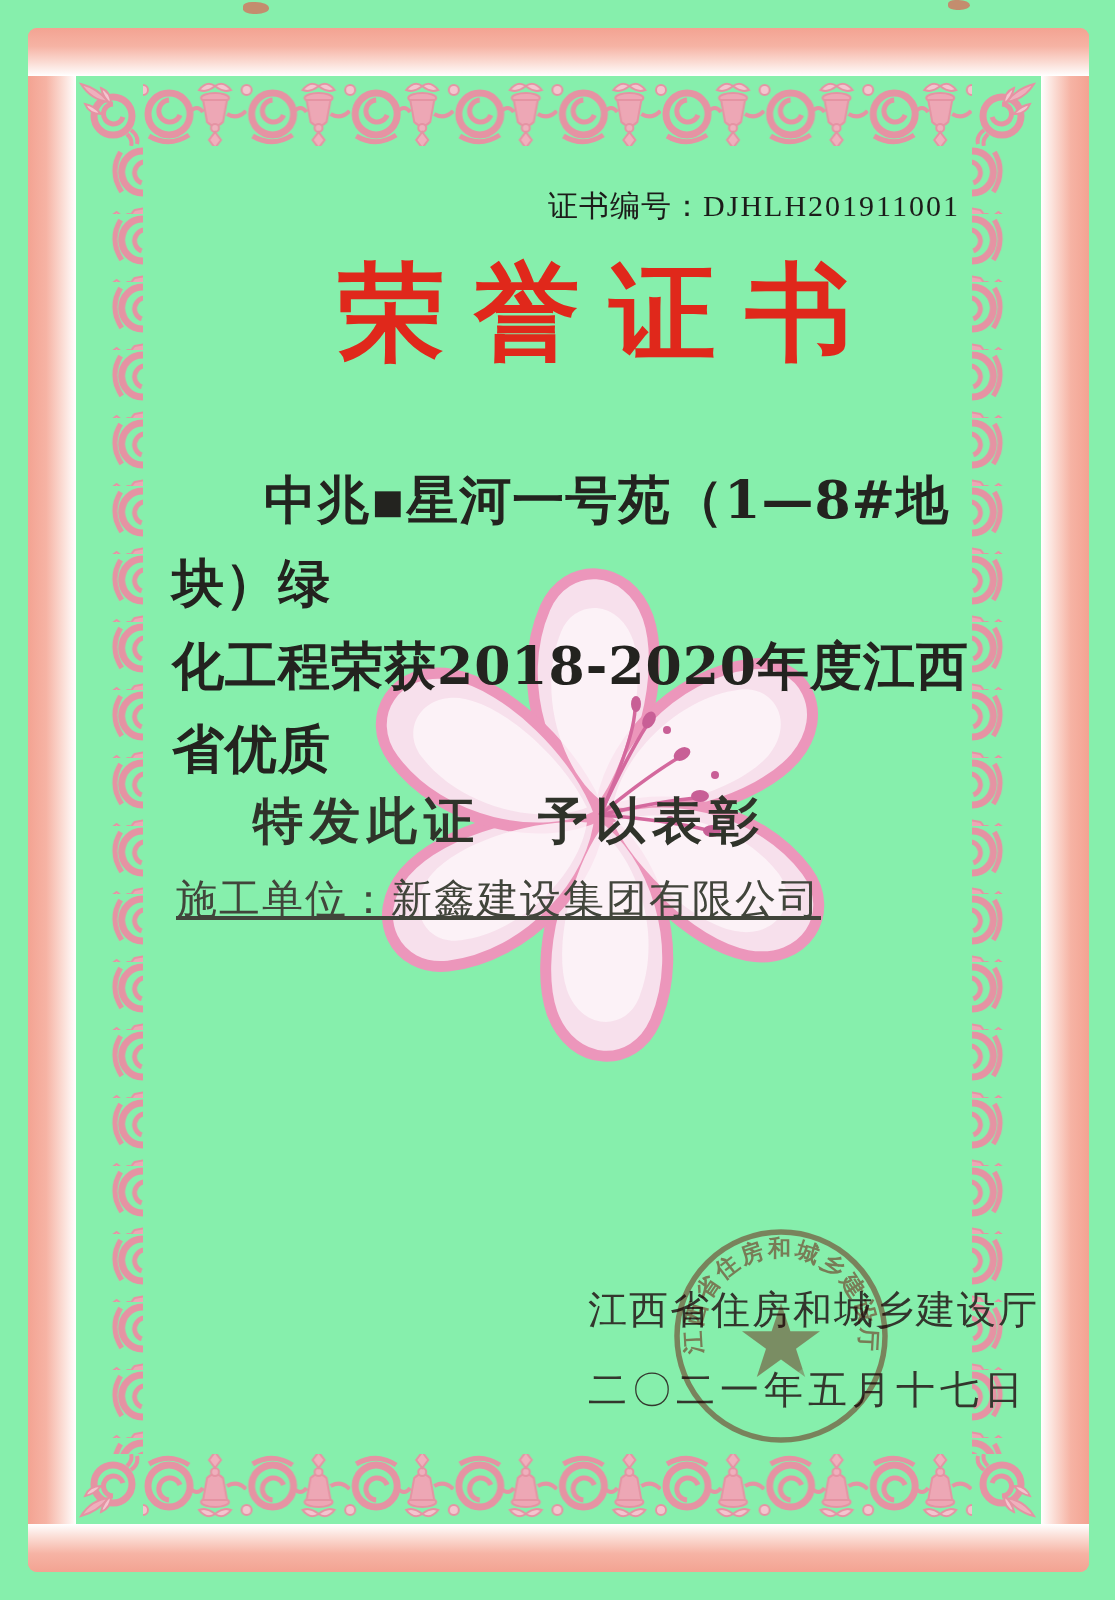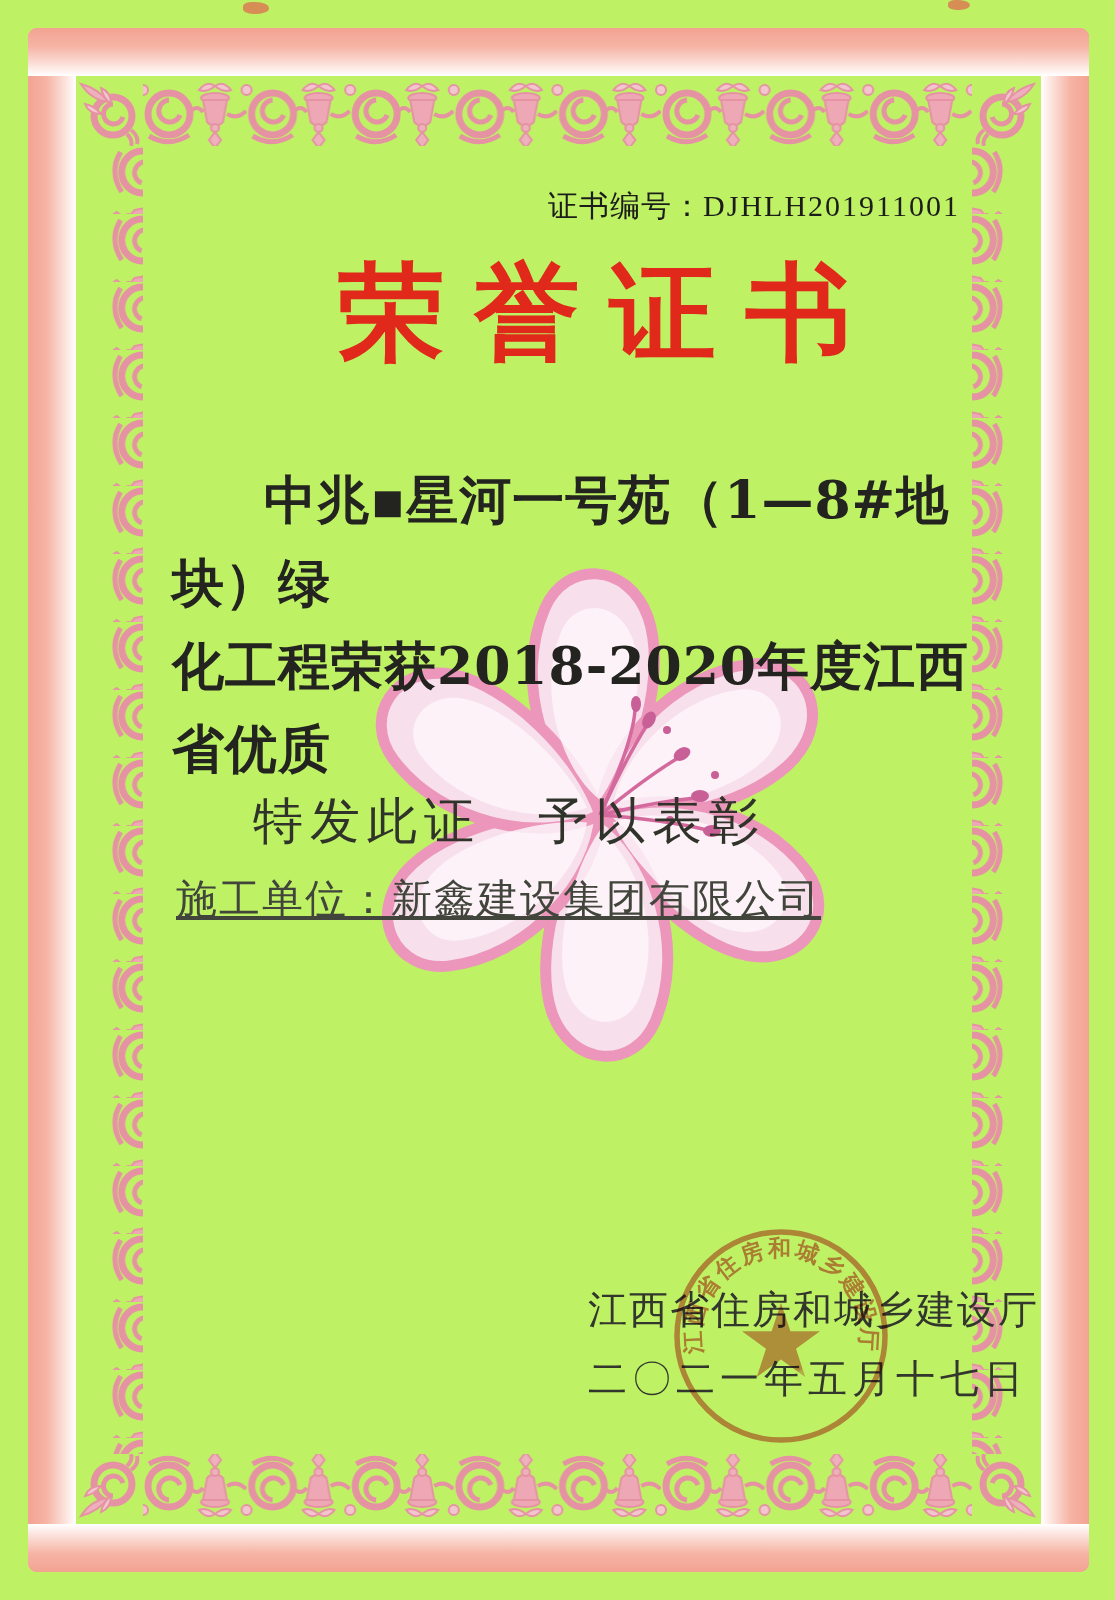--- a/index.html
+++ b/index.html
@@ -1,18 +1,18 @@
 <!DOCTYPE html>
 <html><head>
 <meta charset="utf-8">
 <style>
   html,body{margin:0;padding:0;background:#888;}
   .page{
     position:relative;width:1115px;height:1600px;margin:0 auto;
-    background:#bef264;overflow:hidden;
+    background:#86efac;overflow:hidden;
     font-family:"DejaVu Serif","Liberation Serif",serif;
   }
   
   .grad-frame{position:absolute;left:28px;top:28px;right:26px;bottom:28px;border-radius:9px;overflow:hidden;}
   .band{position:absolute;}
   .band-left{left:0;top:0;bottom:0;width:48px;background:linear-gradient(90deg,#f3a392 0%,#f6b3a4 38%,#fbdcd4 72%,#ffffff 100%);}
   .band-right{right:0;top:0;bottom:0;width:48px;background:linear-gradient(270deg,#f3a392 0%,#f6b3a4 38%,#fbdcd4 72%,#ffffff 100%);}
   .band-top{left:0;right:0;top:0;height:48px;background:linear-gradient(180deg,#f3a392 0%,#f6b3a4 38%,#fbdcd4 72%,#ffffff 100%);}
   .band-bottom{left:0;right:0;bottom:0;height:48px;background:linear-gradient(0deg,#f3a392 0%,#f6b3a4 38%,#fbdcd4 72%,#ffffff 100%);}
   
@@ -30,26 +30,26 @@
   .flower{position:absolute;left:215px;top:520px;width:760px;height:590px;z-index:0;}
   
   .content{position:absolute;inset:0;z-index:1;}
   .cert-no{position:absolute;top:186px;right:155px;font-size:30px;color:#1c1c1a;letter-spacing:1px;}
   .cert-no .num{font-family:"Liberation Serif","DejaVu Serif",serif;letter-spacing:2px;}
   .title{position:absolute;left:0;right:0;top:248px;text-align:center;transform:translateX(52px);
     font-size:106px;font-weight:bold;color:#e0281b;letter-spacing:.28em;line-height:1.2;}
   .body-block{position:absolute;left:172px;right:140px;top:458px;font-size:52px;font-weight:700;
     color:#23231f;line-height:83px;letter-spacing:1px;}
   .body-line.first{text-indent:92px;}
-  .commend{position:absolute;left:253px;top:788px;font-size:50px;font-weight:400;color:#2f332a;letter-spacing:7px;}
+  .commend{position:absolute;left:253px;top:788px;font-size:50px;font-weight:700;color:#2f332a;letter-spacing:7px;}
   .info-rows{position:absolute;left:176px;top:864px;font-size:41px;color:#41453b;}
   .info-row{line-height:71px;letter-spacing:2px;text-decoration:underline;}
   .footer{position:absolute;left:588px;top:1283px;color:#33362d;}
   .issuer{font-size:39px;letter-spacing:2px;}
-  .date{font-size:39px;letter-spacing:5px;margin-top:15px;}
+  .date{font-size:39px;letter-spacing:5px;margin-top:26px;}
   
   .seal{position:absolute;left:666px;top:1221px;width:230px;height:230px;z-index:2;
     mix-blend-mode:multiply;opacity:.82;}
   
   .artifact{position:absolute;border-radius:40% 60% 55% 45%;background:#e4574d;opacity:.65;}
   .artifact.a1{left:243px;top:2px;width:26px;height:12px;}
   .artifact.a2{left:948px;top:0px;width:22px;height:10px;}
 </style>
 </head>
 <body>

